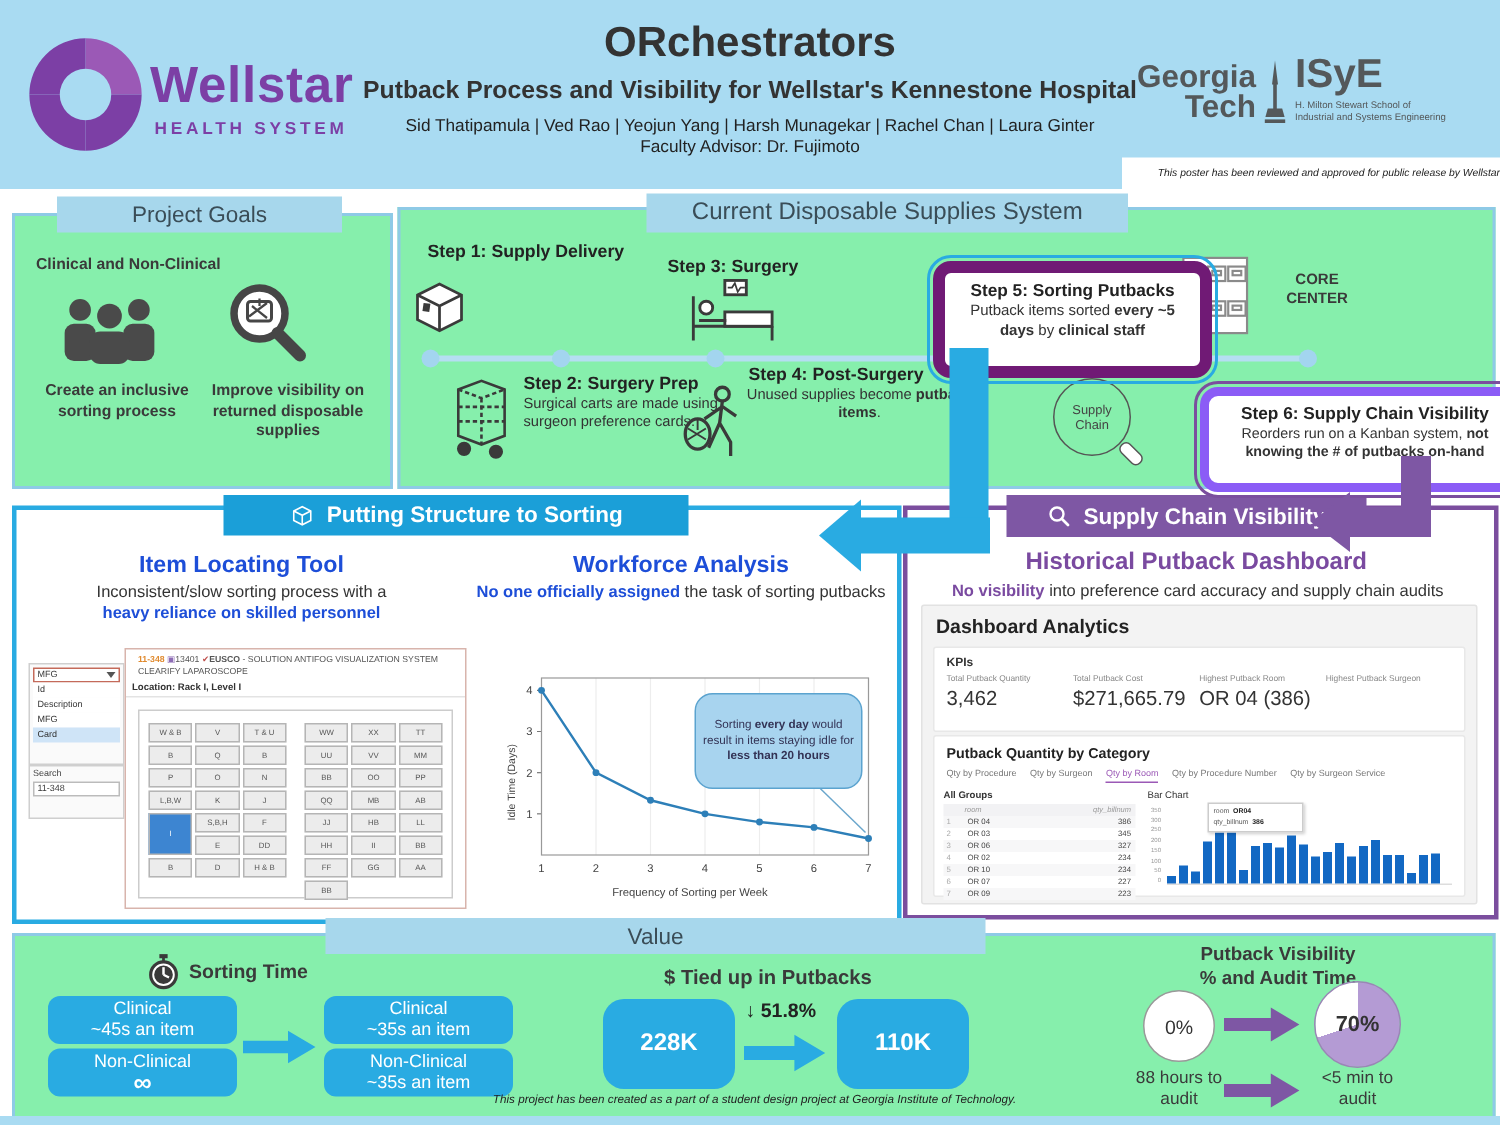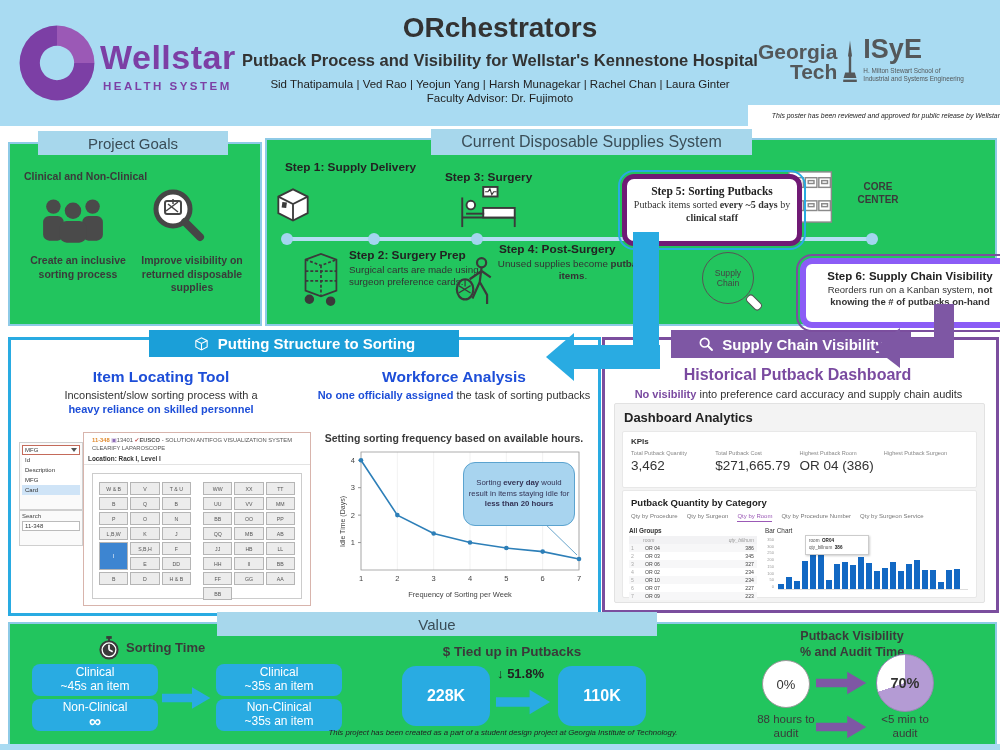--- a/index.html
+++ b/index.html
@@ -14,28 +14,28 @@
   .brand{color:#7c3fa5;font-weight:bold;font-size:34px;letter-spacing:.5px;}
   .brand-sub{color:#7c3fa5;font-size:11.5px;letter-spacing:2.5px;font-weight:bold;}
   .title{font-size:28px;font-weight:bold;color:#333;}
   .subtitle{font-size:16.5px;font-weight:bold;color:#333;}
   .authors{font-size:11.5px;color:#222;}
   .gtname{font-size:21px;font-weight:bold;color:#54585a;line-height:.95;text-align:right;}
   .isye{font-size:27px;font-weight:bold;color:#54585a;line-height:1;}
   .school{font-size:6.4px;color:#54585a;line-height:1.25;}
   .approval{background:#fff;font-size:6.9px;color:#222;display:flex;align-items:center;justify-content:flex-end;padding-right:6px;font-style:italic;}
   
-  .box{position:absolute;background:#22c55e;border:2px solid #8ecae6;}
+  .box{position:absolute;background:#86efac;border:2px solid #8ecae6;}
   .tab{position:absolute;background:#a7d7ec;color:#3a4d57;display:flex;align-items:center;justify-content:center;font-size:15px;z-index:4;}
   .chead{position:absolute;display:flex;align-items:center;justify-content:center;gap:8px;color:#fff;font-weight:bold;font-size:15px;z-index:6;}
   
   .stept{font-weight:bold;font-size:11.8px;color:#222;}
   .stepd{font-size:9.8px;color:#333;line-height:1.25;}
   .obox{position:absolute;background:#fff;border-radius:12px;text-align:center;padding:6px 6px 4px 6px;z-index:3;}
-  .obox.blue{border:5px solid #701a75;outline:2px solid #29abe2;outline-offset:2px;font-family:Liberation Serif, serif;}
+  .obox.blue{border:8px solid #701a75;outline:2px solid #29abe2;outline-offset:2px;}
   .obox.purple{border:6px solid #8b5cf6;outline:2px solid #7b4e9e;outline-offset:2px;margin-left:16px;}
   .dot{position:absolute;width:12px;height:12px;border-radius:50%;background:#a3d5ef;}
   
   .cyan{color:#1d4ed8;}
   .purpletx{color:#7a4aa0;}
   .h3{font-size:15.5px;font-weight:bold;}
   .sub{font-size:11px;line-height:1.3;color:#333;}
   
   .mockpanel{background:#fff;border:1px solid #c9a9a4;}
   .cell{background:#ececec;border:1px solid #b5b5b5;font-size:5.2px;color:#555;display:flex;align-items:center;justify-content:center;height:11px;overflow:hidden;}
@@ -321,21 +321,20 @@
             <div class="cell">AA</div>
             <div class="cell">BB</div>
           </div>
       </div>
     </div>
 
     <div class="abs c h3 cyan" style="left:312px;top:28px;width:262px;">Workforce Analysis</div>
     <div class="abs c sub" style="left:305px;top:48px;width:276px;">
       <span class="b cyan">No one officially assigned</span><span> the task of sorting putbacks</span>
     </div>
-    <div class="abs c b" style="left:308px;top:92px;width:270px;font-size:10.5px;">Setting sorting frequency based on available hours.</div>
 
     <div class="abs" style="left:314px;top:106px;width:264px;height:160px;">
       <div class="abs" style="left:-28px;top:72px;width:90px;font-size:7px;color:#444;transform:rotate(-90deg);text-align:center;">Idle Time (Days)</div>
       <svg id="wf-svg" style="position:absolute;left:10px;top:0;width:250px;height:144px;" viewBox="0 0 250 144">
           <line x1="26" y1="6" x2="26" y2="124" stroke="#ededed" stroke-width="0.8"></line>
           <line x1="62.33333333333333" y1="6" x2="62.33333333333333" y2="124" stroke="#ededed" stroke-width="0.8"></line>
           <line x1="98.66666666666666" y1="6" x2="98.66666666666666" y2="124" stroke="#ededed" stroke-width="0.8"></line>
           <line x1="135" y1="6" x2="135" y2="124" stroke="#ededed" stroke-width="0.8"></line>
           <line x1="171.33333333333331" y1="6" x2="171.33333333333331" y2="124" stroke="#ededed" stroke-width="0.8"></line>
           <line x1="207.66666666666669" y1="6" x2="207.66666666666669" y2="124" stroke="#ededed" stroke-width="0.8"></line>

